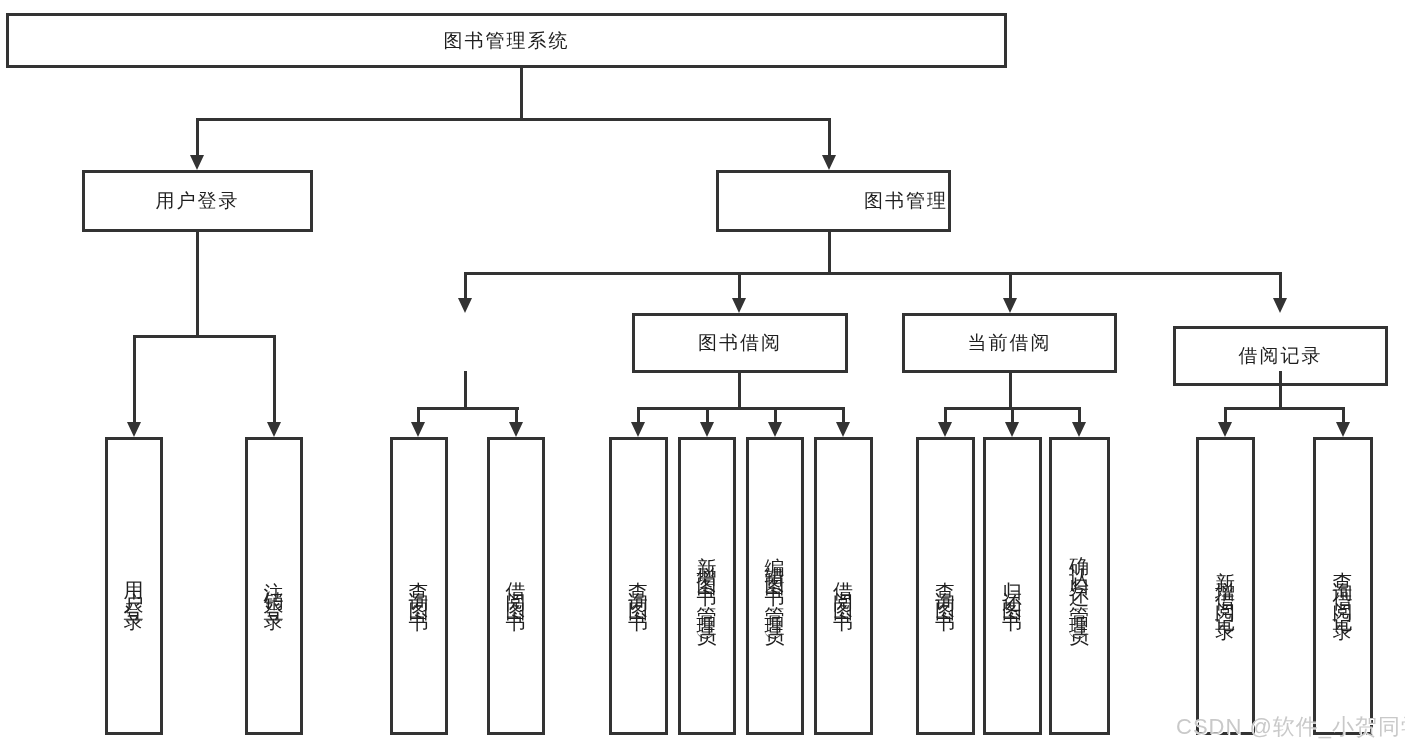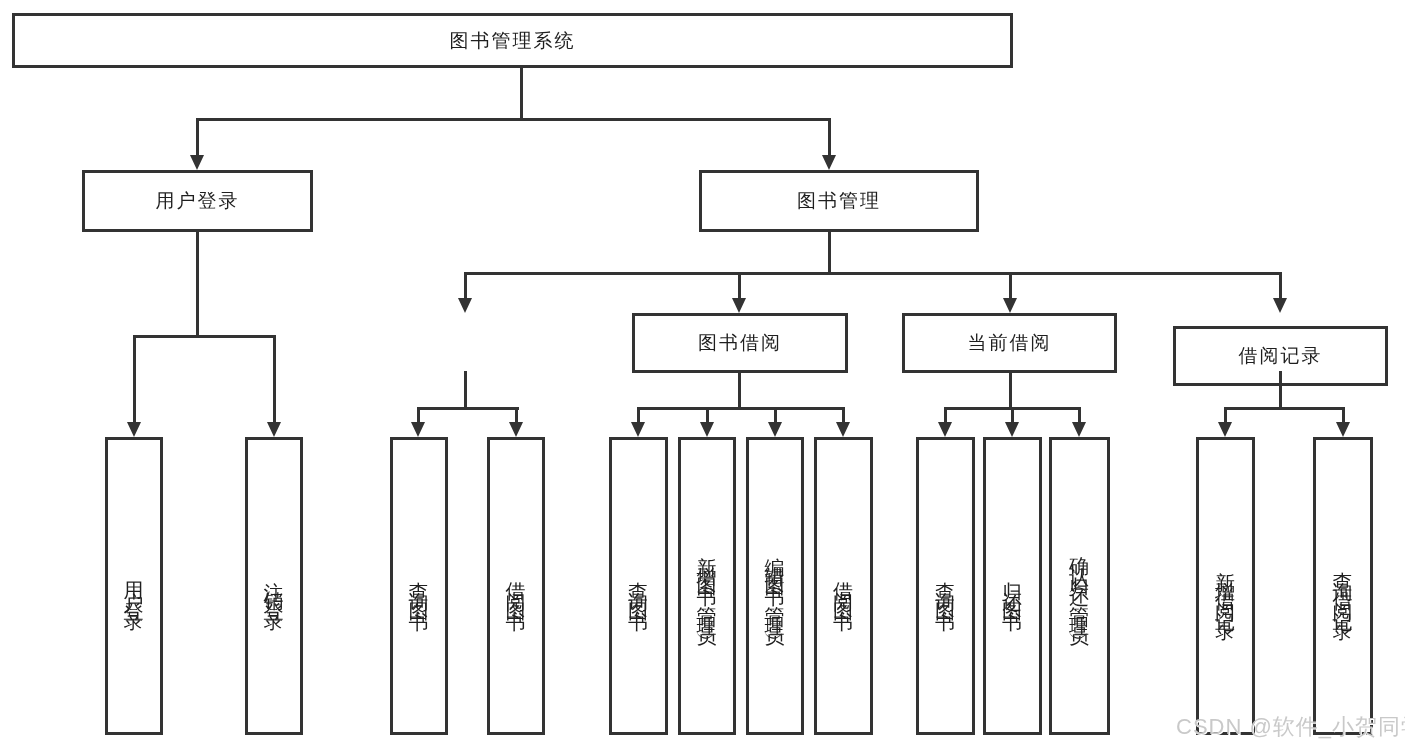--- a/index.html
+++ b/index.html
@@ -42,35 +42,35 @@
     text-shadow:1px 1px 0 #ffffff;
     z-index:5;
     white-space:nowrap;
   }
 </style>
 </head>
 <body>
 
 <div class="stage">
 
-  <div class="box h" style="left:12px;top:13px;width:1001px;height:55px;">
+  <div class="box h" style="left:6px;top:13px;width:1001px;height:55px;">
     <span>图书管理系统</span>
   </div>
 
   <div class="l" style="left:520px;top:68px;width:3px;height:52px;"></div>
   <div class="l" style="left:196px;top:118px;width:635px;height:3px;"></div>
   <div class="l" style="left:196px;top:118px;width:3px;height:40px;"></div>
   <div class="a" style="left:190px;top:155px;"></div>
   <div class="l" style="left:828px;top:118px;width:3px;height:40px;"></div>
   <div class="a" style="left:822px;top:155px;"></div>
 
   <div class="box h" style="left:82px;top:170px;width:231px;height:62px;">
     <span>用户登录</span>
   </div>
-  <div class="box h" style="left:699px;top:170px;width:280px;height:62px;">
+  <div class="box h" style="left:716px;top:170px;width:235px;height:62px;justify-content:flex-end;">
     <span>图书管理</span>
   </div>
 
   <div class="l" style="left:196px;top:230px;width:3px;height:107px;"></div>
   <div class="l" style="left:133px;top:335px;width:143px;height:3px;"></div>
   <div class="l" style="left:133px;top:335px;width:3px;height:89px;"></div>
   <div class="a" style="left:127px;top:422px;"></div>
   <div class="l" style="left:273px;top:335px;width:3px;height:89px;"></div>
   <div class="a" style="left:267px;top:422px;"></div>
 

